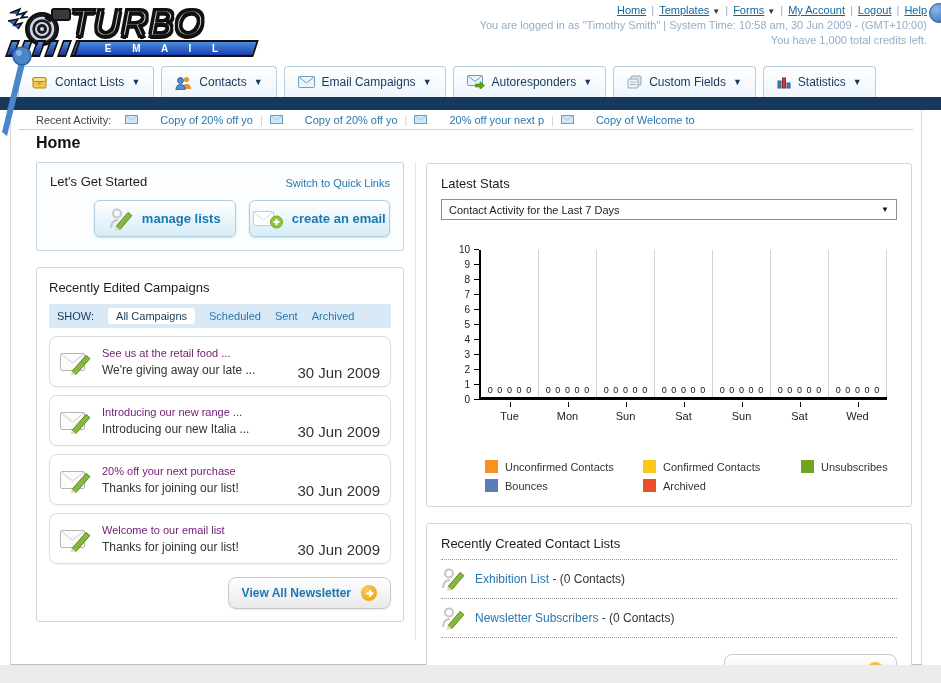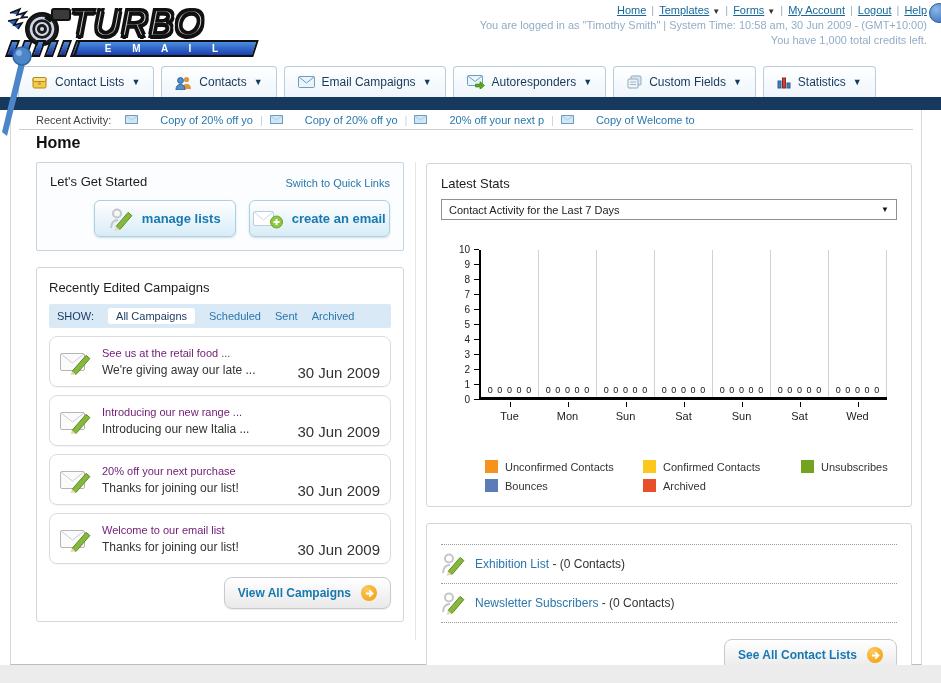--- a/index.html
+++ b/index.html
@@ -342,21 +342,21 @@
             <path d="M1 5 L12.5 14 L24 5" fill="none" stroke="#cccccc"></path>
             <polygon points="15.9,25.6 12.1,22.3 26.1,6.3 29.9,9.6" fill="#85b83c" stroke="#5e8c22"></polygon>
             <polygon points="12.1,22.3 15.9,25.6 10.5,26" fill="#e6d9ae"></polygon>
           </svg>
         <div class="camp-body"><a href="#" class="camp-title">Welcome to our email list</a><span class="camp-sub">Thanks for joining our list!</span></div>
         <span class="camp-date">30 Jun 2009</span>
       </div>
 
       <div class="btn-row">
         <div class="pill-btn">
-          <span>View All Campaigns</span>
+          <span>View All Newsletter</span>
           <span class="arrow-circle">
               <svg width="9" height="9" viewBox="0 0 9 9">
                 <path d="M1 4.5 h5.5 M4.2 1.3 L7.5 4.5 L4.2 7.7" stroke="#fff" stroke-width="1.8" fill="none"></path>
               </svg>
             </span>
         </div>
       </div>
     </div>
   </div>
 
@@ -482,20 +482,21 @@
             <span>Bounces</span>
           </div>
           <div class="legitem">
             <span class="swatch" style="background: rgb(232, 80, 42);"></span>
             <span>Archived</span>
           </div>
         </div>
     </div>
 
     <div class="contact-lists">
+      <div class="box-title">Recently Created Contact Lists</div>
       <div class="cl-dotted"></div>
 
       <div class="cl-item">
         <svg width="24" height="24" viewBox="0 0 24 24">
             <circle cx="8" cy="6.5" r="4" fill="none" stroke="#c6c6c6" stroke-width="2"></circle>
             <path d="M2 21 q0.5-8 7-8" fill="none" stroke="#c6c6c6" stroke-width="2"></path>
             <polygon points="10.9,22.6 7.1,19.4 19.1,5.4 22.9,8.6" fill="#85b83c" stroke="#5e8c22"></polygon>
             <polygon points="7.1,19.4 10.9,22.6 5.5,24" fill="#e6d9ae"></polygon>
           </svg>
         <span><a href="#">Exhibition List</a> <span>- (0 Contacts)</span></span>

